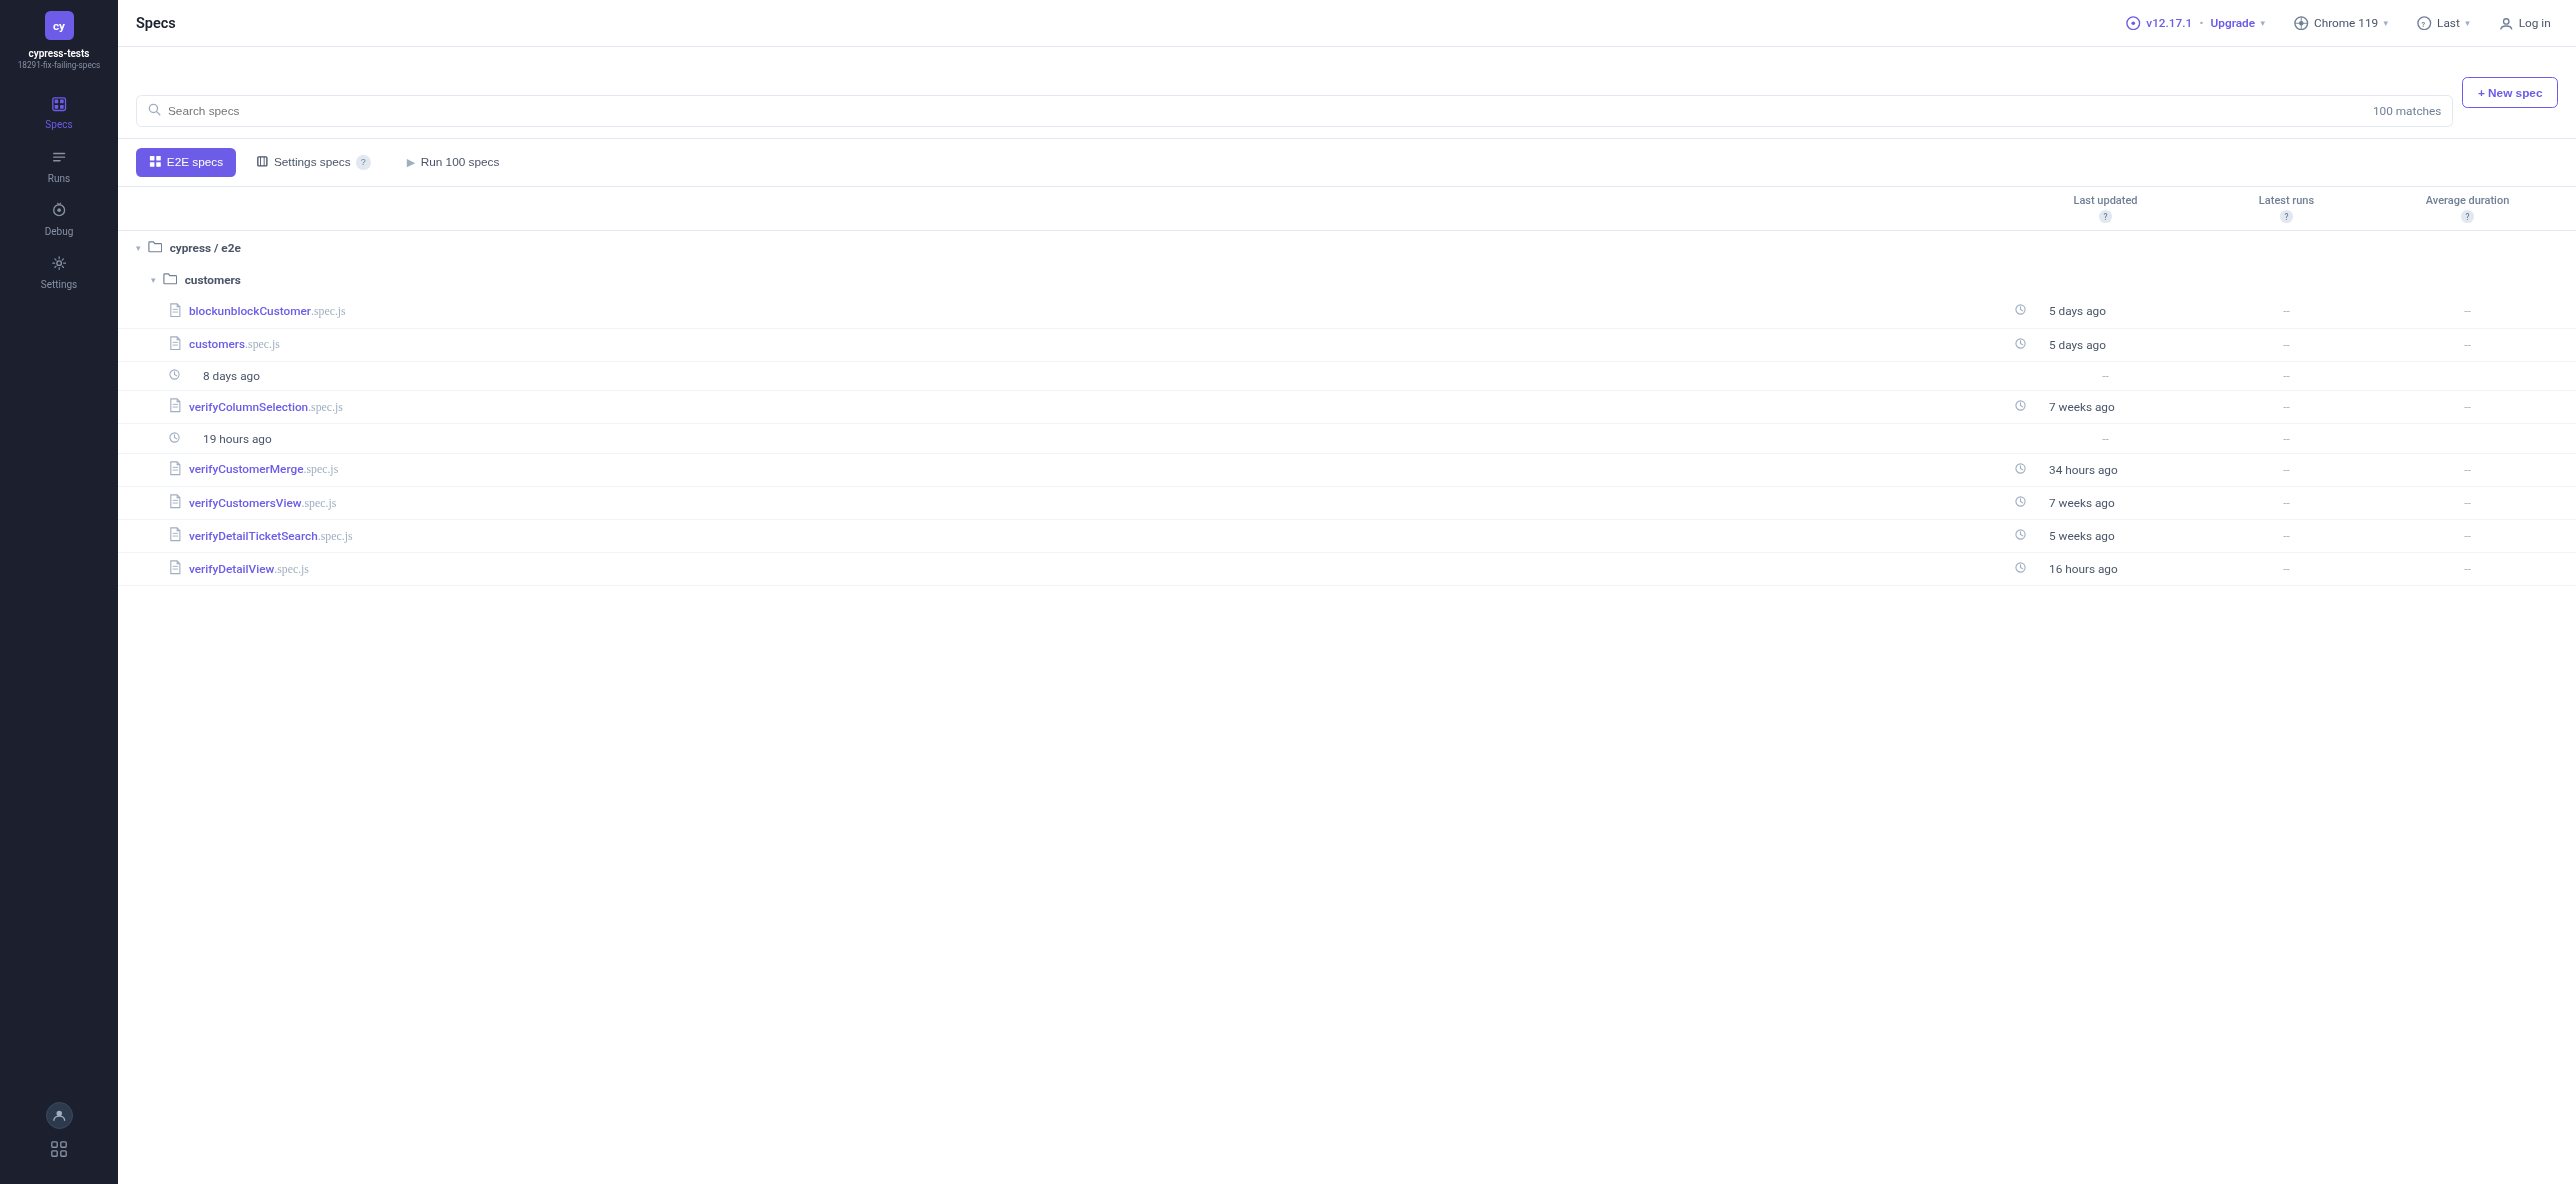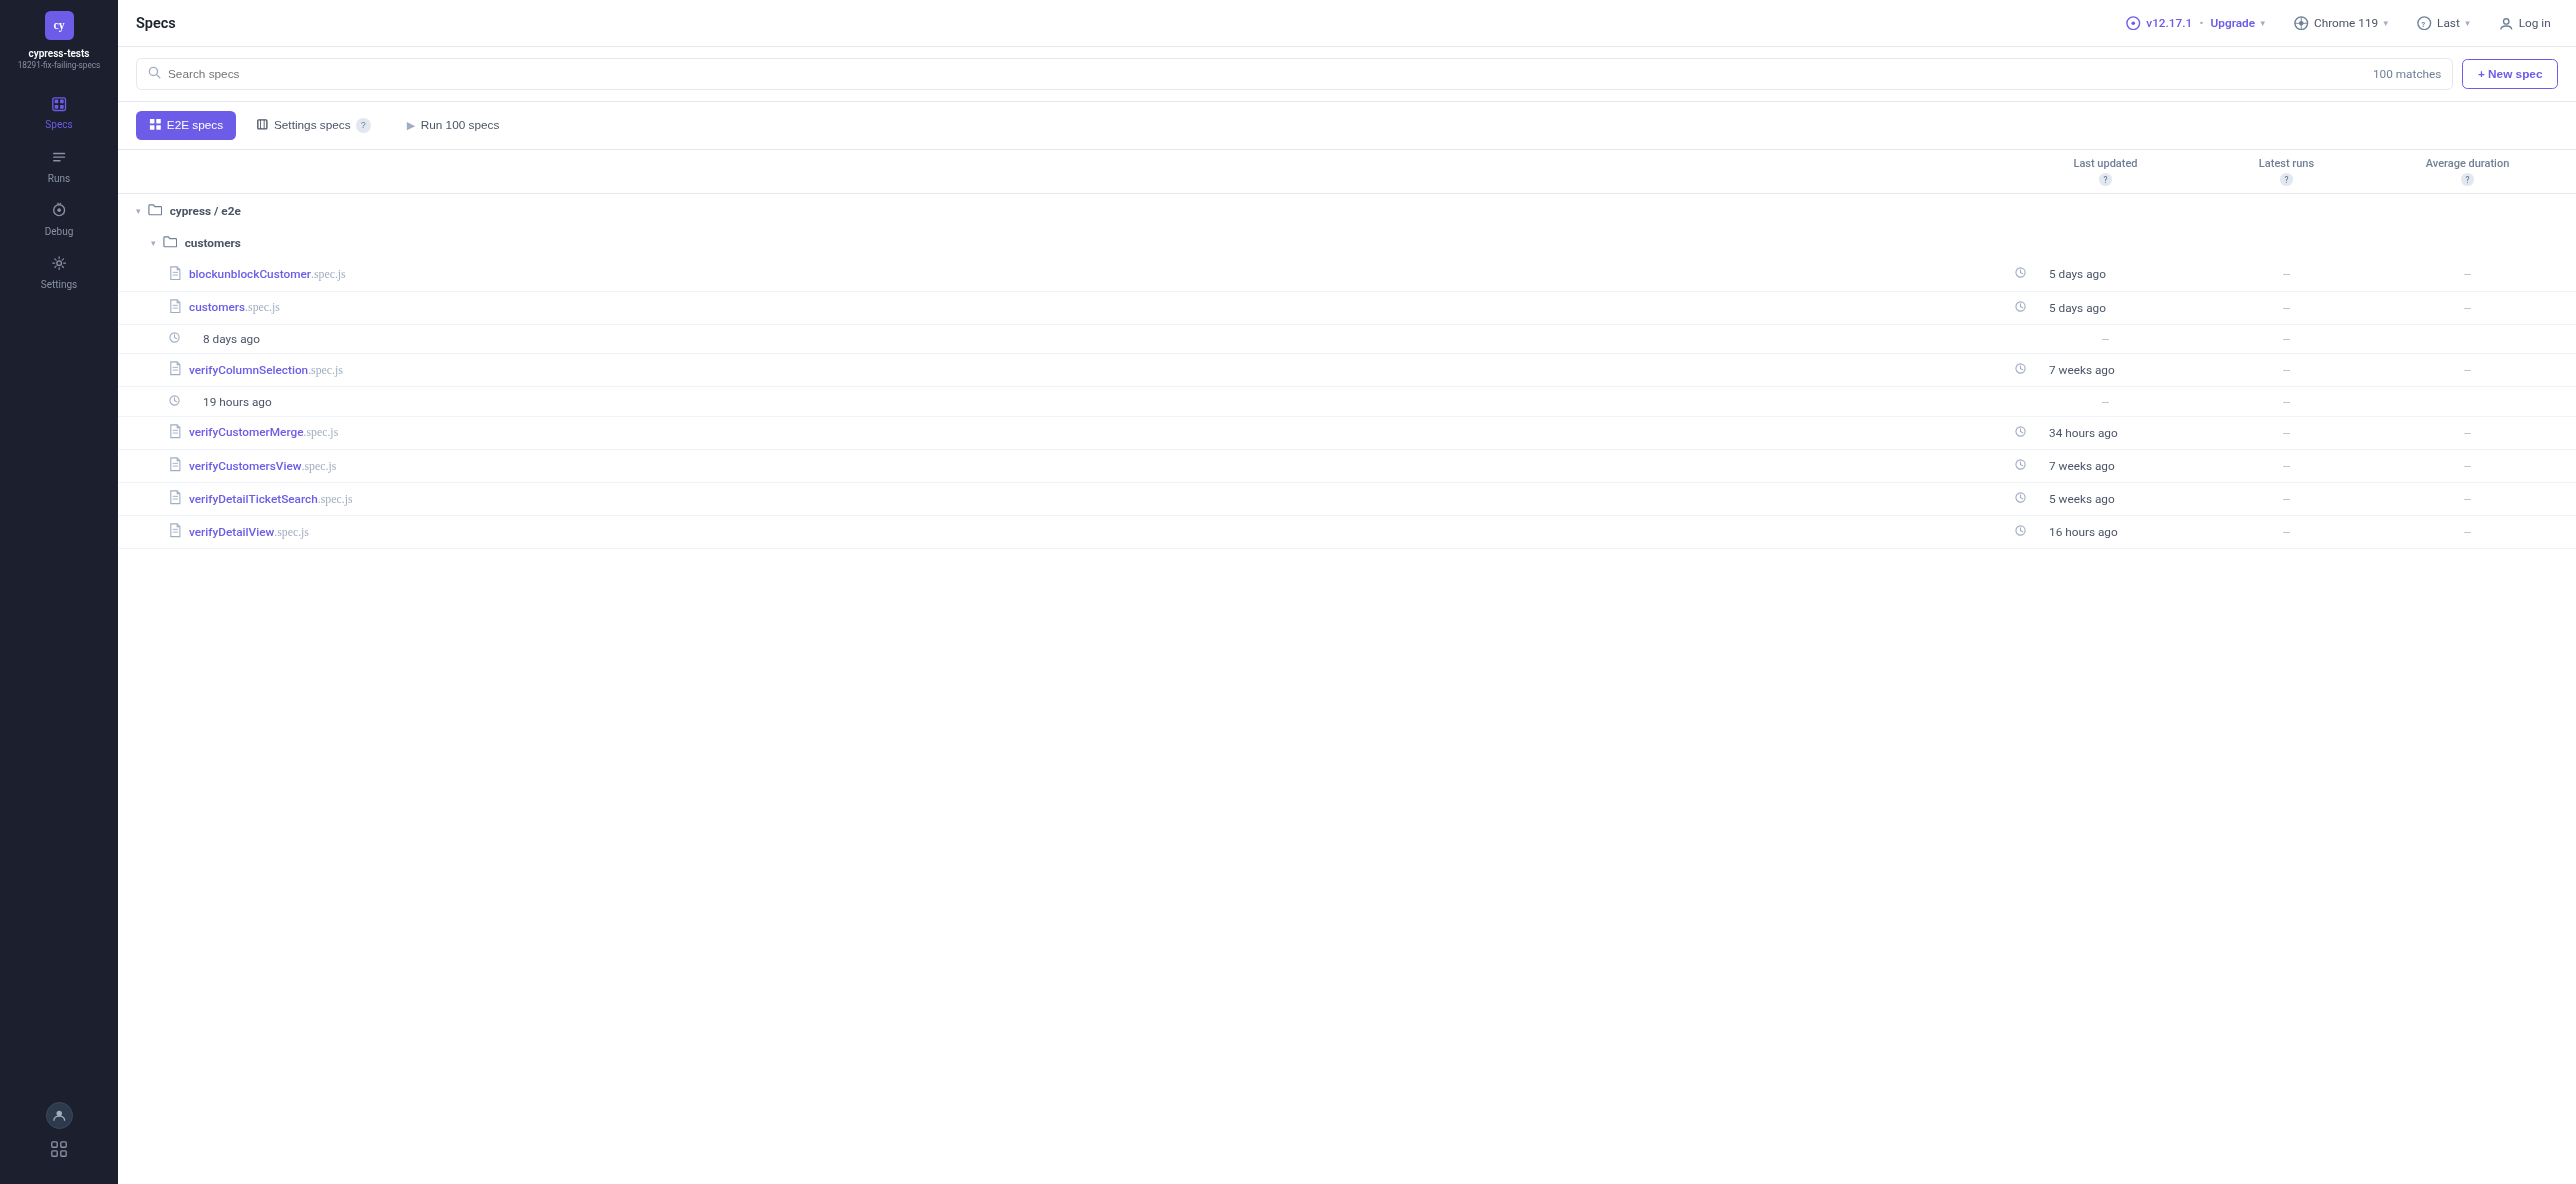--- a/index.html
+++ b/index.html
@@ -24,21 +24,20 @@
     }
     .sidebar-logo {
       width: 29px;
       height: 29px;
       background: #6c5ce7;
       border-radius: 5.4px;
       display: flex;
       align-items: center;
       justify-content: center;
       margin-bottom: 7.3px;
-      font-family: Liberation Serif, serif;
     }
     .sidebar-app-name {
       font-size: 10px;
       font-weight: 600;
       color: #fff;
       text-align: center;
       line-height: 1.3;
     }
     .sidebar-branch {
       font-size: 8.2px;
@@ -153,20 +152,21 @@
     }
     .search-box {
       flex: 1;
       display: flex;
       align-items: center;
       gap: 7.3px;
       border: 0.9px solid #e2e8f0;
       border-radius: 5.4px;
       padding: 7.3px 11px;
       background: #fff;
+      margin-top: 37px;
     }
     .search-icon { color: #a0aec0; font-size: 12.7px; }
     .search-input {
       border: none;
       outline: none;
       flex: 1;
       font-size: 11.8px;
       color: #4a5568;
       background: transparent;
     }

